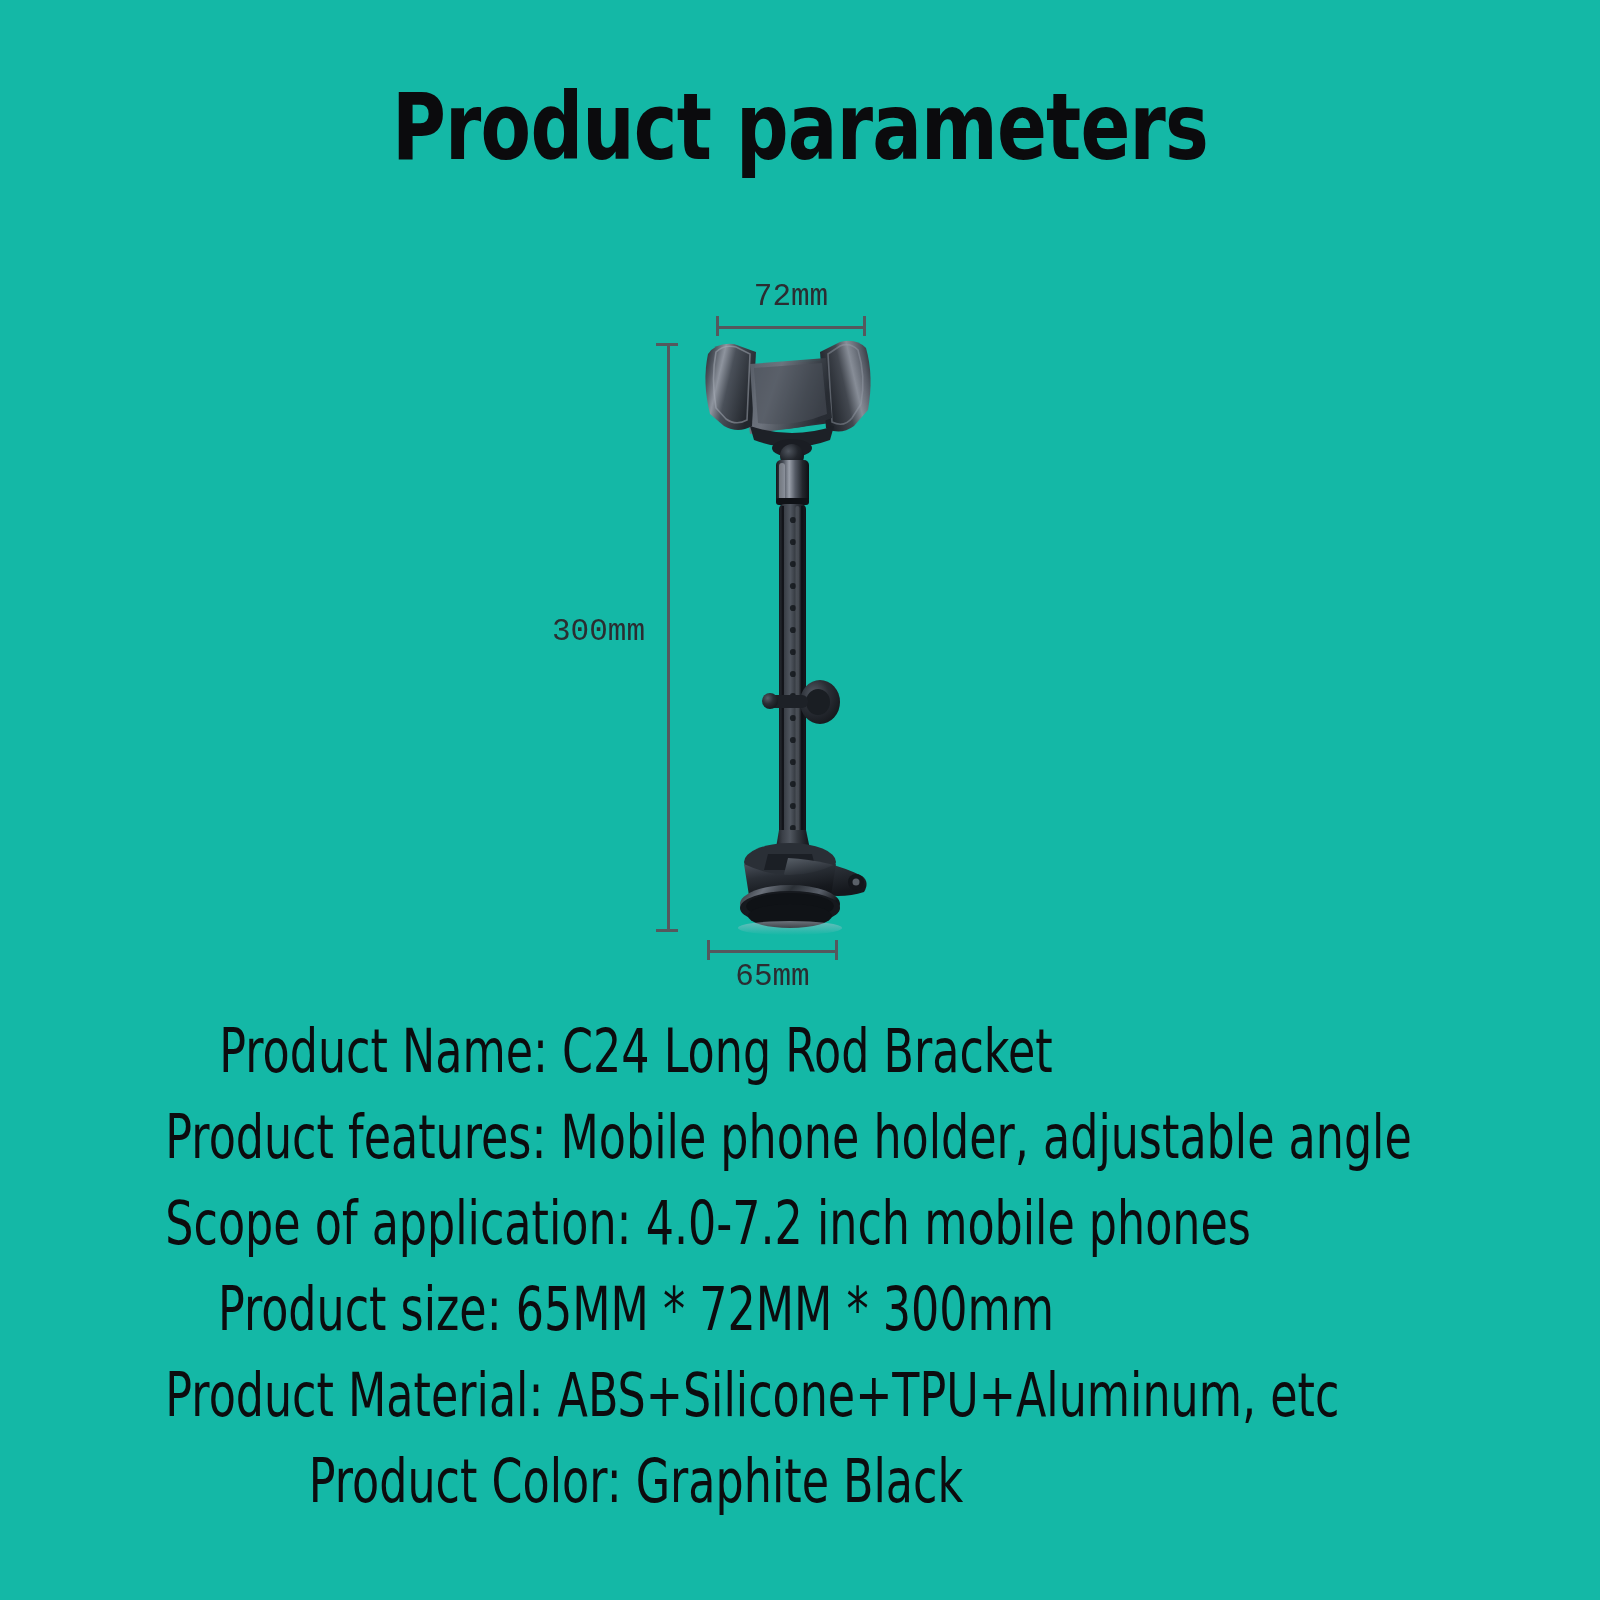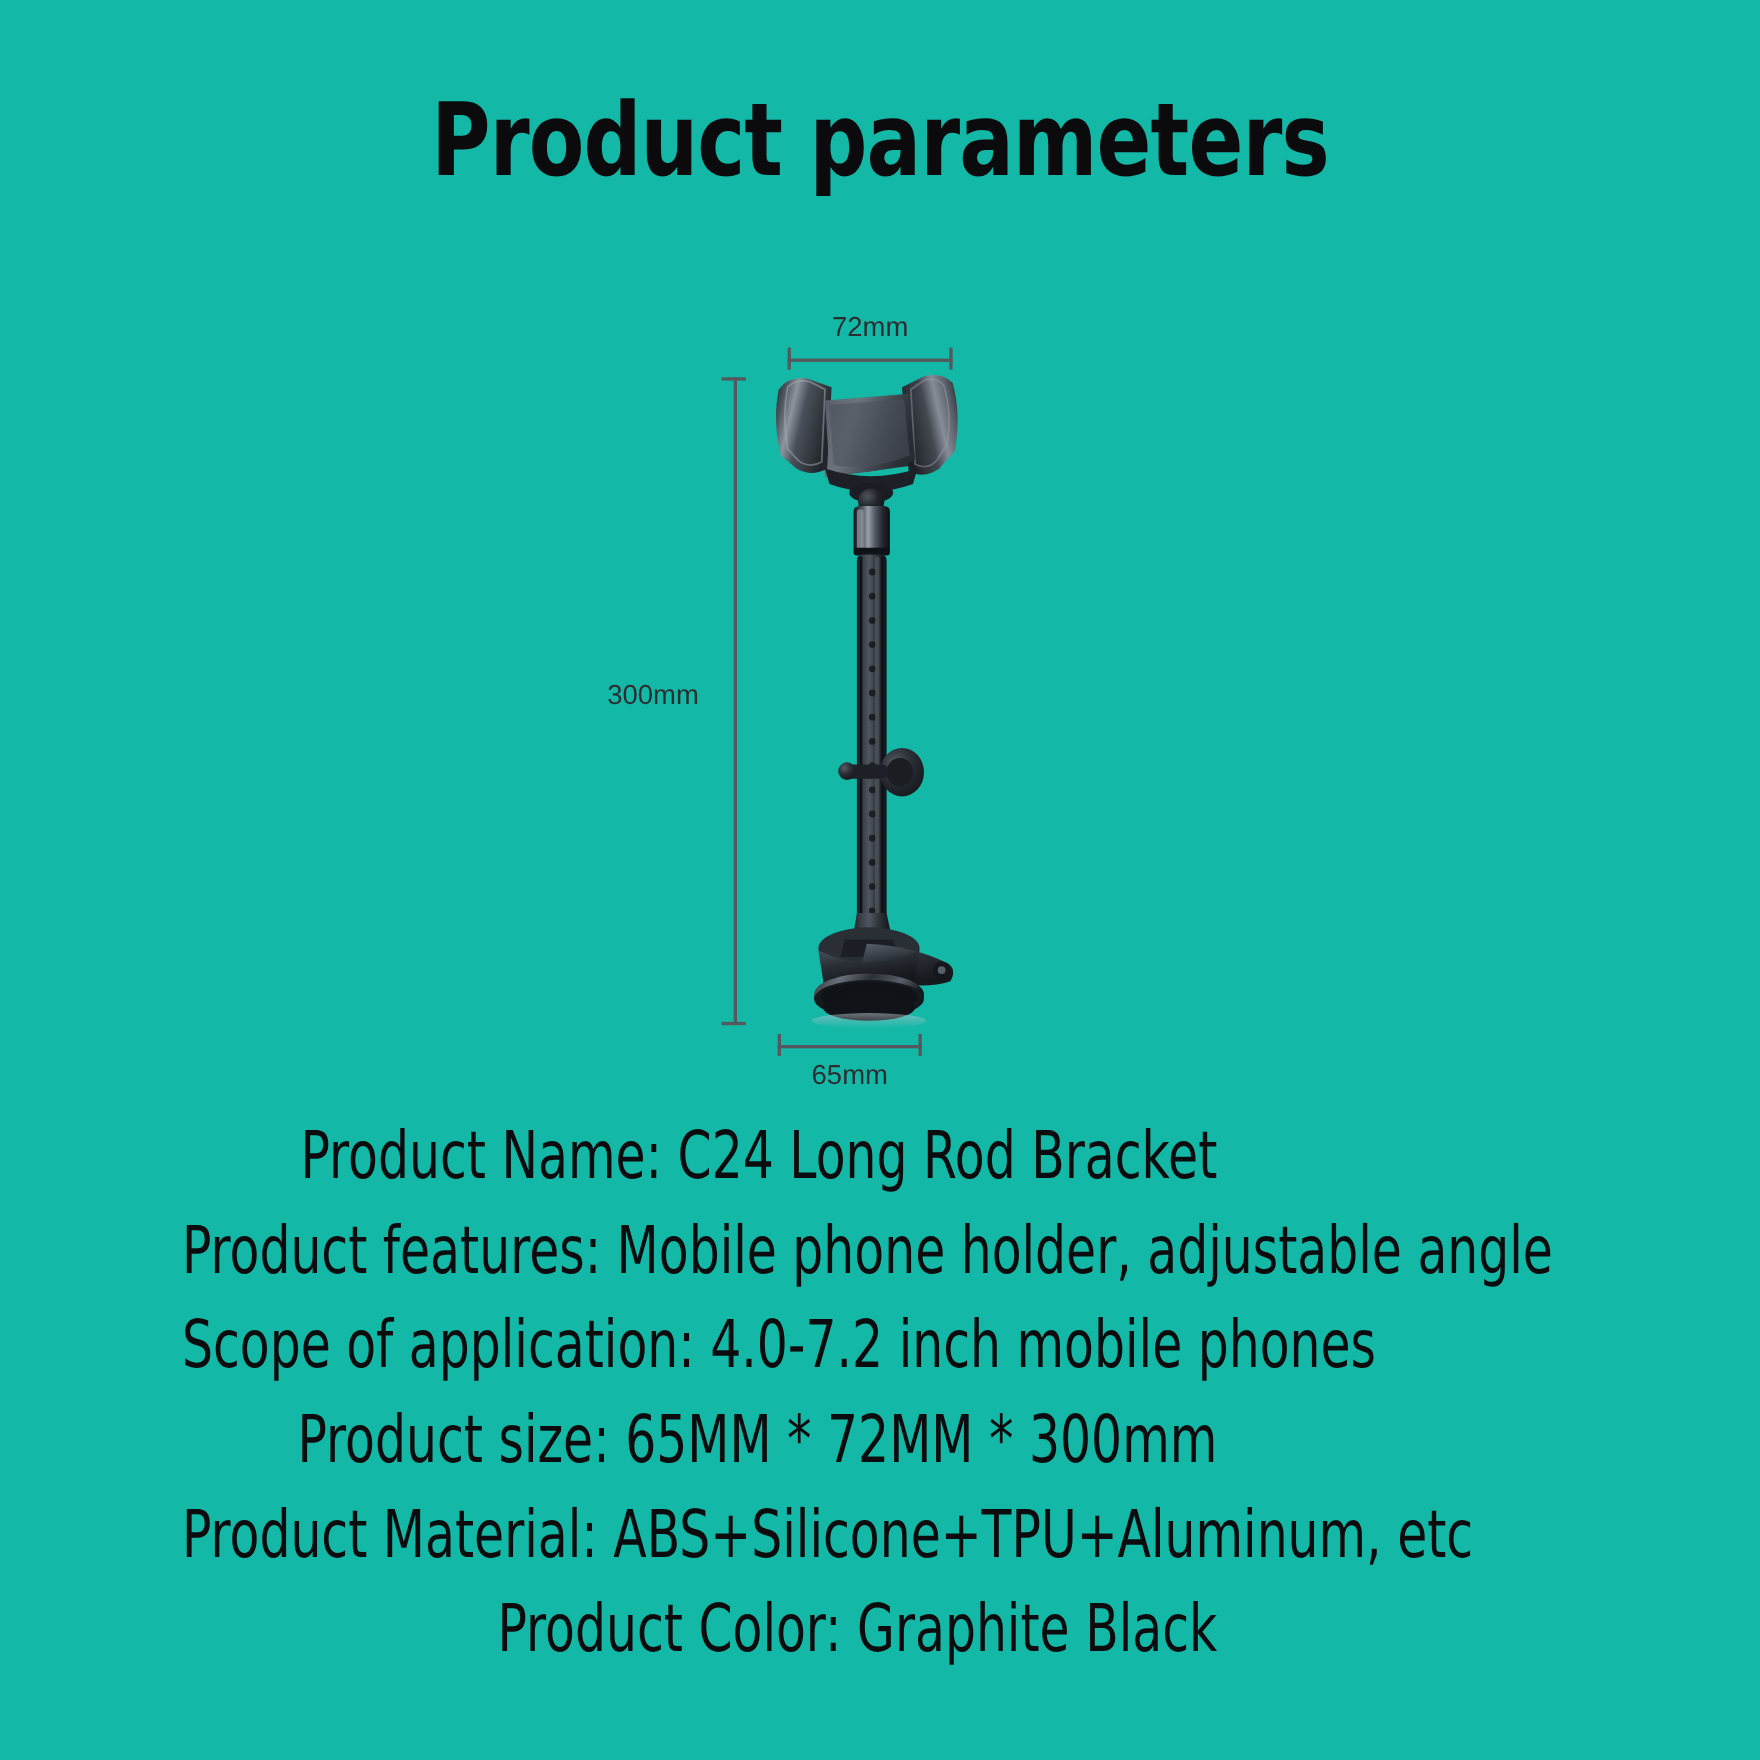--- a/index.html
+++ b/index.html
@@ -64,22 +64,22 @@
     background: #55585d;
   }
   .cap-h {
     position: absolute;
     height: 3px;
     width: 22px;
     background: #55585d;
   }
   .dim-label {
     position: absolute;
-    font-family: Liberation Sans, sans-serif;
-    font-size: 25px;
+    font-family: Liberation Mono, monospace;
+    font-size: 31px;
     line-height: 34px;
     color: #2b2d31;
     white-space: nowrap;
   }
 
   
   .dim-top-line  { left: 716px; top: 66px;  width: 150px; }
   .dim-top-cap-l { left: 716px; top: 56px; }
   .dim-top-cap-r { left: 863px; top: 56px; }
   .dim-top-label { left: 716px; top: 20px; width: 150px; text-align: center; }
@@ -104,21 +104,21 @@
     width: 220px;
     height: 620px;
   }
 
   
   .specs {
     position: absolute;
     left: 0;
     top: 1008px;
     width: 1272px;
-    text-align: right;
+    text-align: center;
   }
   .spec-line {
     font-family: "DejaVu Sans", sans-serif;
     font-weight: 400;
     font-size: 60px;
     line-height: 86px;
     color: #0c0c0e;
     white-space: nowrap;
     transform: scaleX(0.74);
     transform-origin: center center;

